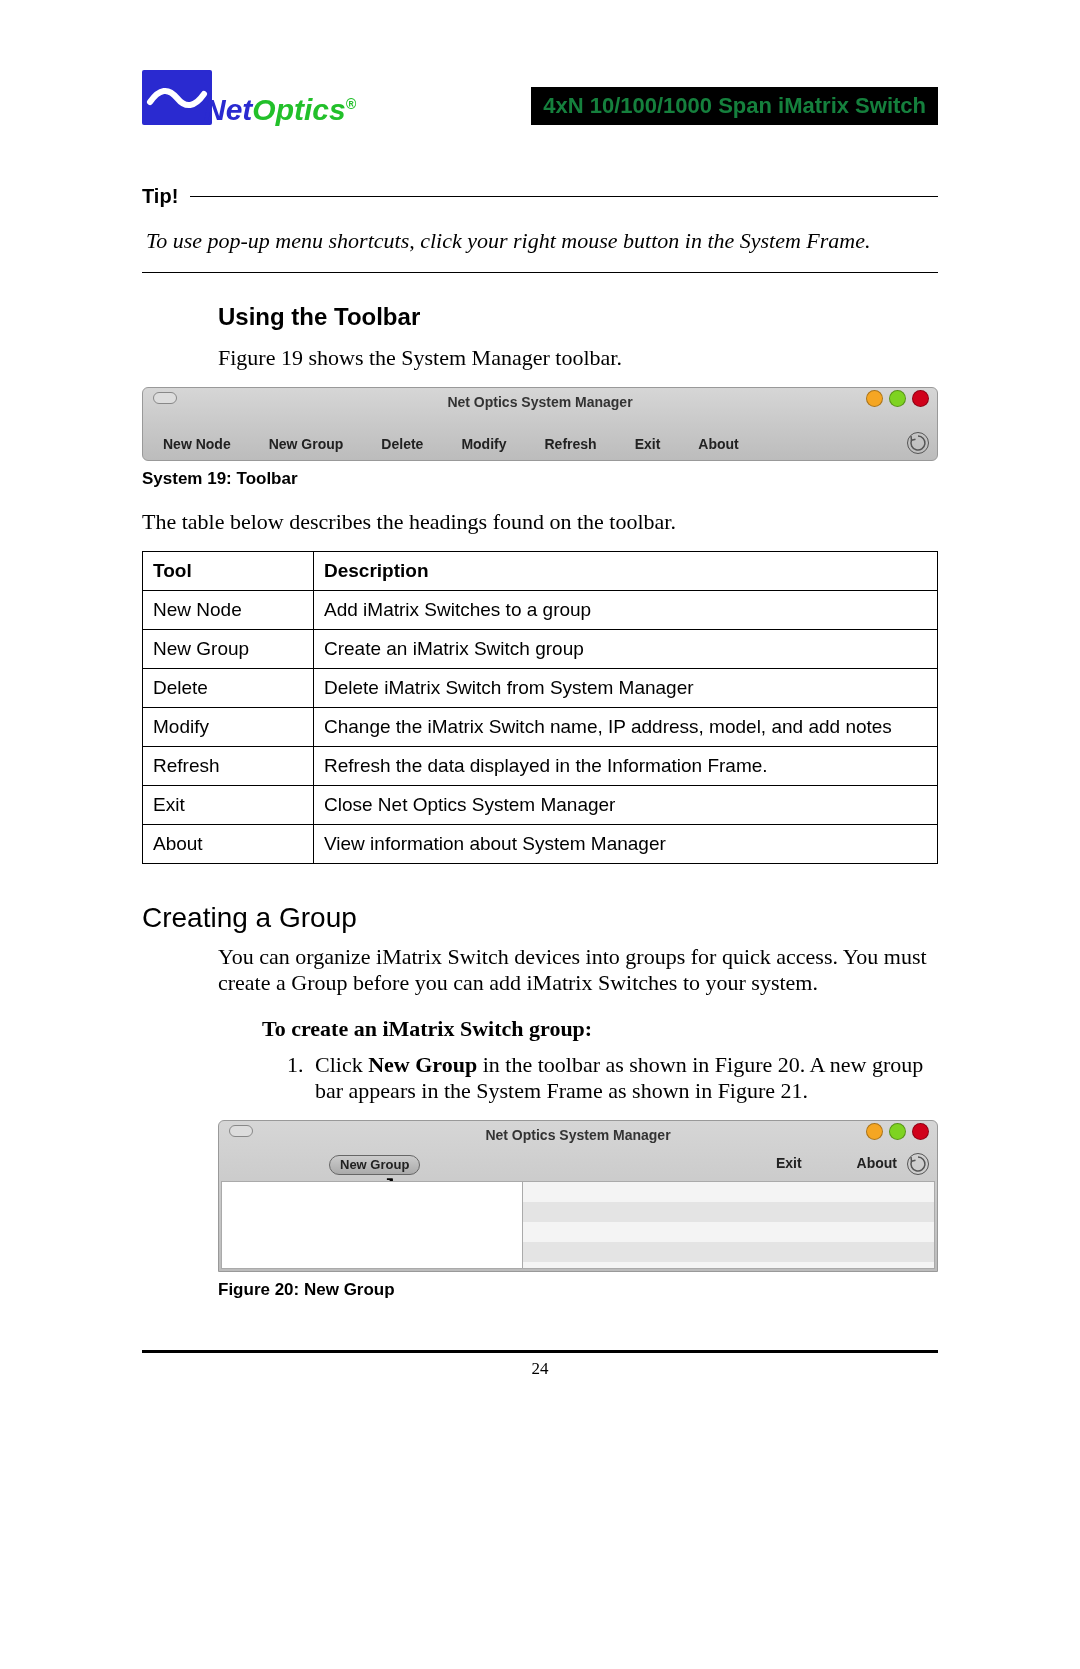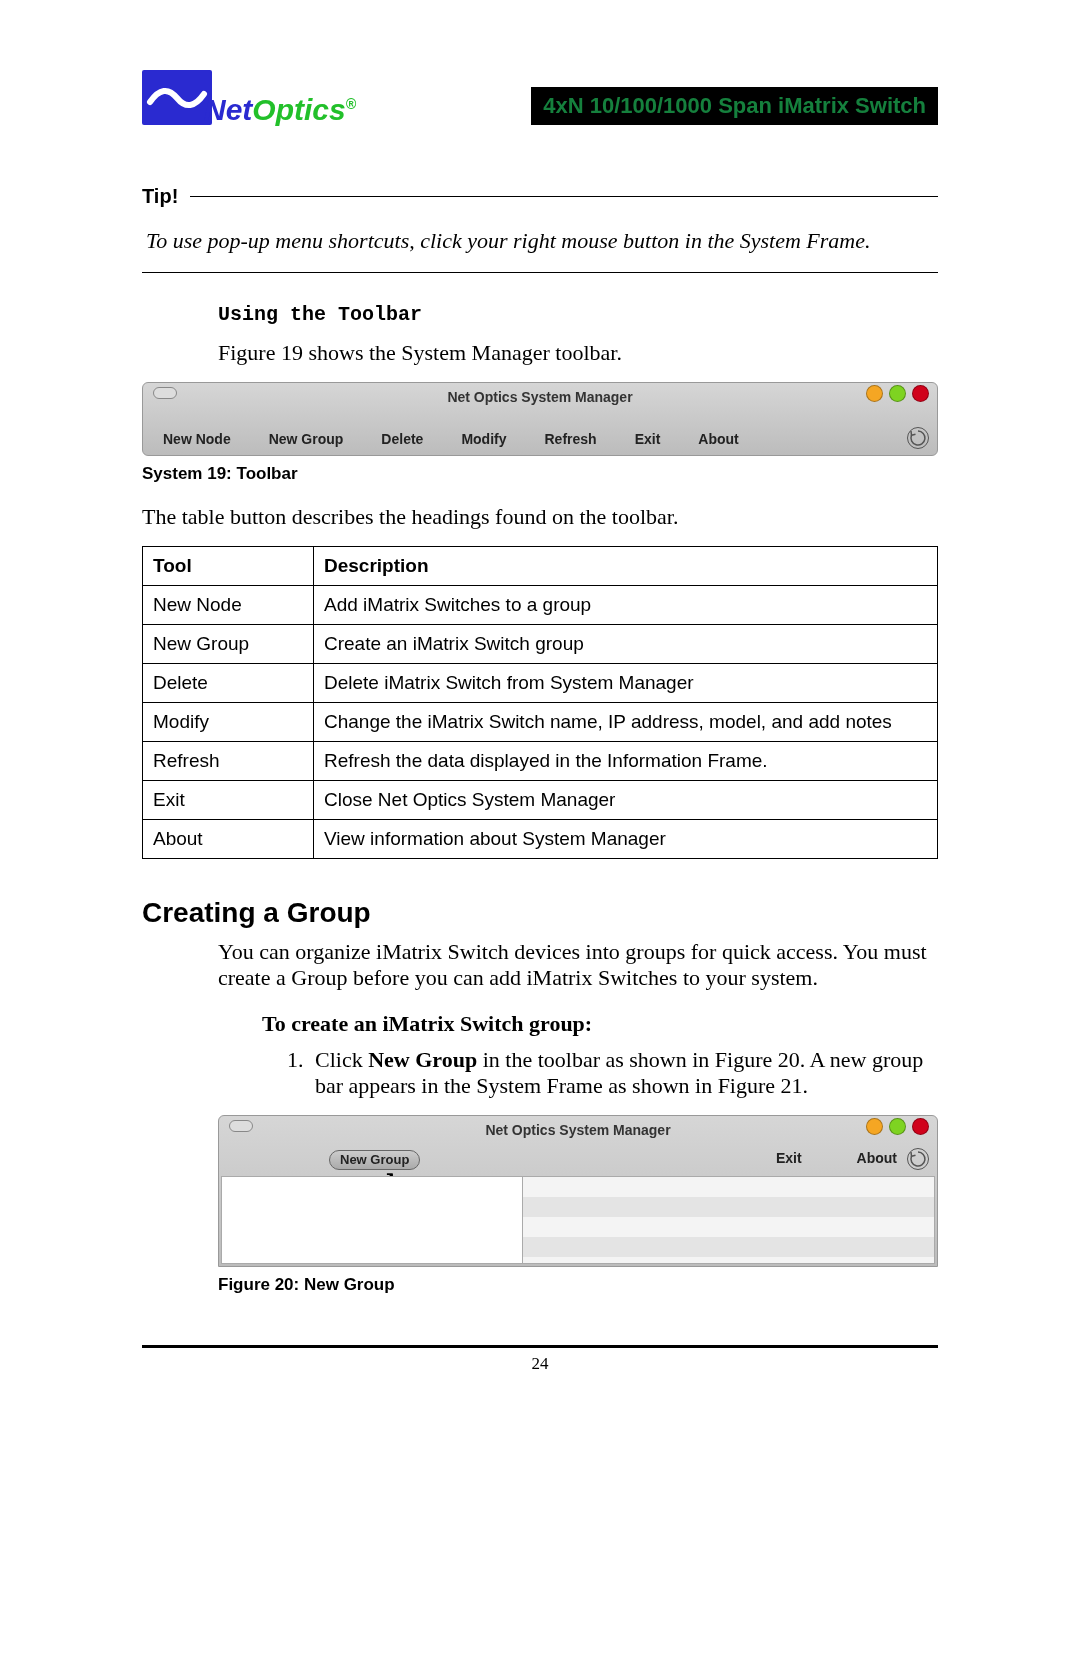--- a/index.html
+++ b/index.html
@@ -74,23 +74,23 @@
     font-size: 22px;
     margin-bottom: 18px;
     padding: 0 4px;
   }
   .hr {
     border: none;
     border-top: 1px solid #000;
     margin: 0 0 30px 0;
   }
   .subhead {
-    font-family: Liberation Mono, monospace;
-    font-weight: bold;
-    font-size: 20px;
+    font-family: Liberation Sans, sans-serif;
+    font-weight: bold;
+    font-size: 24px;
     margin: 12px 0 14px 76px;
   }
   .body-text {
     font-size: 22px;
     margin: 0 0 16px 76px;
   }
   .fig-caption {
     font-family: Arial, Helvetica, sans-serif;
     font-size: 17px;
     margin: 8px 0 20px 0;
@@ -166,21 +166,21 @@
     border: 1.5px solid #000;
     padding: 8px 10px;
     text-align: left;
     vertical-align: top;
   }
   table.tool-table th { font-weight: bold; }
   table.tool-table .col-tool { width: 150px; }
   
   .section-head {
     font-family: Arial, Helvetica, sans-serif;
-    font-weight: 700;
+    font-weight: 400;
     font-size: 28px;
     margin: 38px 0 10px 0;
   }
   .bold-serif {
     font-weight: bold;
     font-size: 22px;
     margin: 20px 0 10px 120px;
   }
   ol.steps {
     margin: 0 0 16px 100px;
@@ -309,21 +309,21 @@
       <svg width="20" height="20" viewBox="0 0 20 20">
           <path d="M10 3 a7 7 0 1 1 -6.5 4.3" stroke="#555" stroke-width="1.5" fill="none"></path>
           <path d="M3 3 l0.5 4.3 l4 -1" stroke="#555" stroke-width="1.5" fill="none"></path>
         </svg>
     </div>
   </div>
   <div class="fig-caption">
     <span class="lbl">System 19:</span><span class="lbl">  Toolbar</span>
   </div>
 
-  <div class="body-text" style="margin-left:0">The table button describes the headings found on the toolbar.</div>
+  <div class="body-text" style="margin-left:0">The table below describes the headings found on the toolbar.</div>
 
   <table class="tool-table">
     <thead>
       <tr>
         <th class="col-tool">Tool</th>
         <th>Description</th>
       </tr>
     </thead>
     <tbody id="tool-rows">
         <tr>

